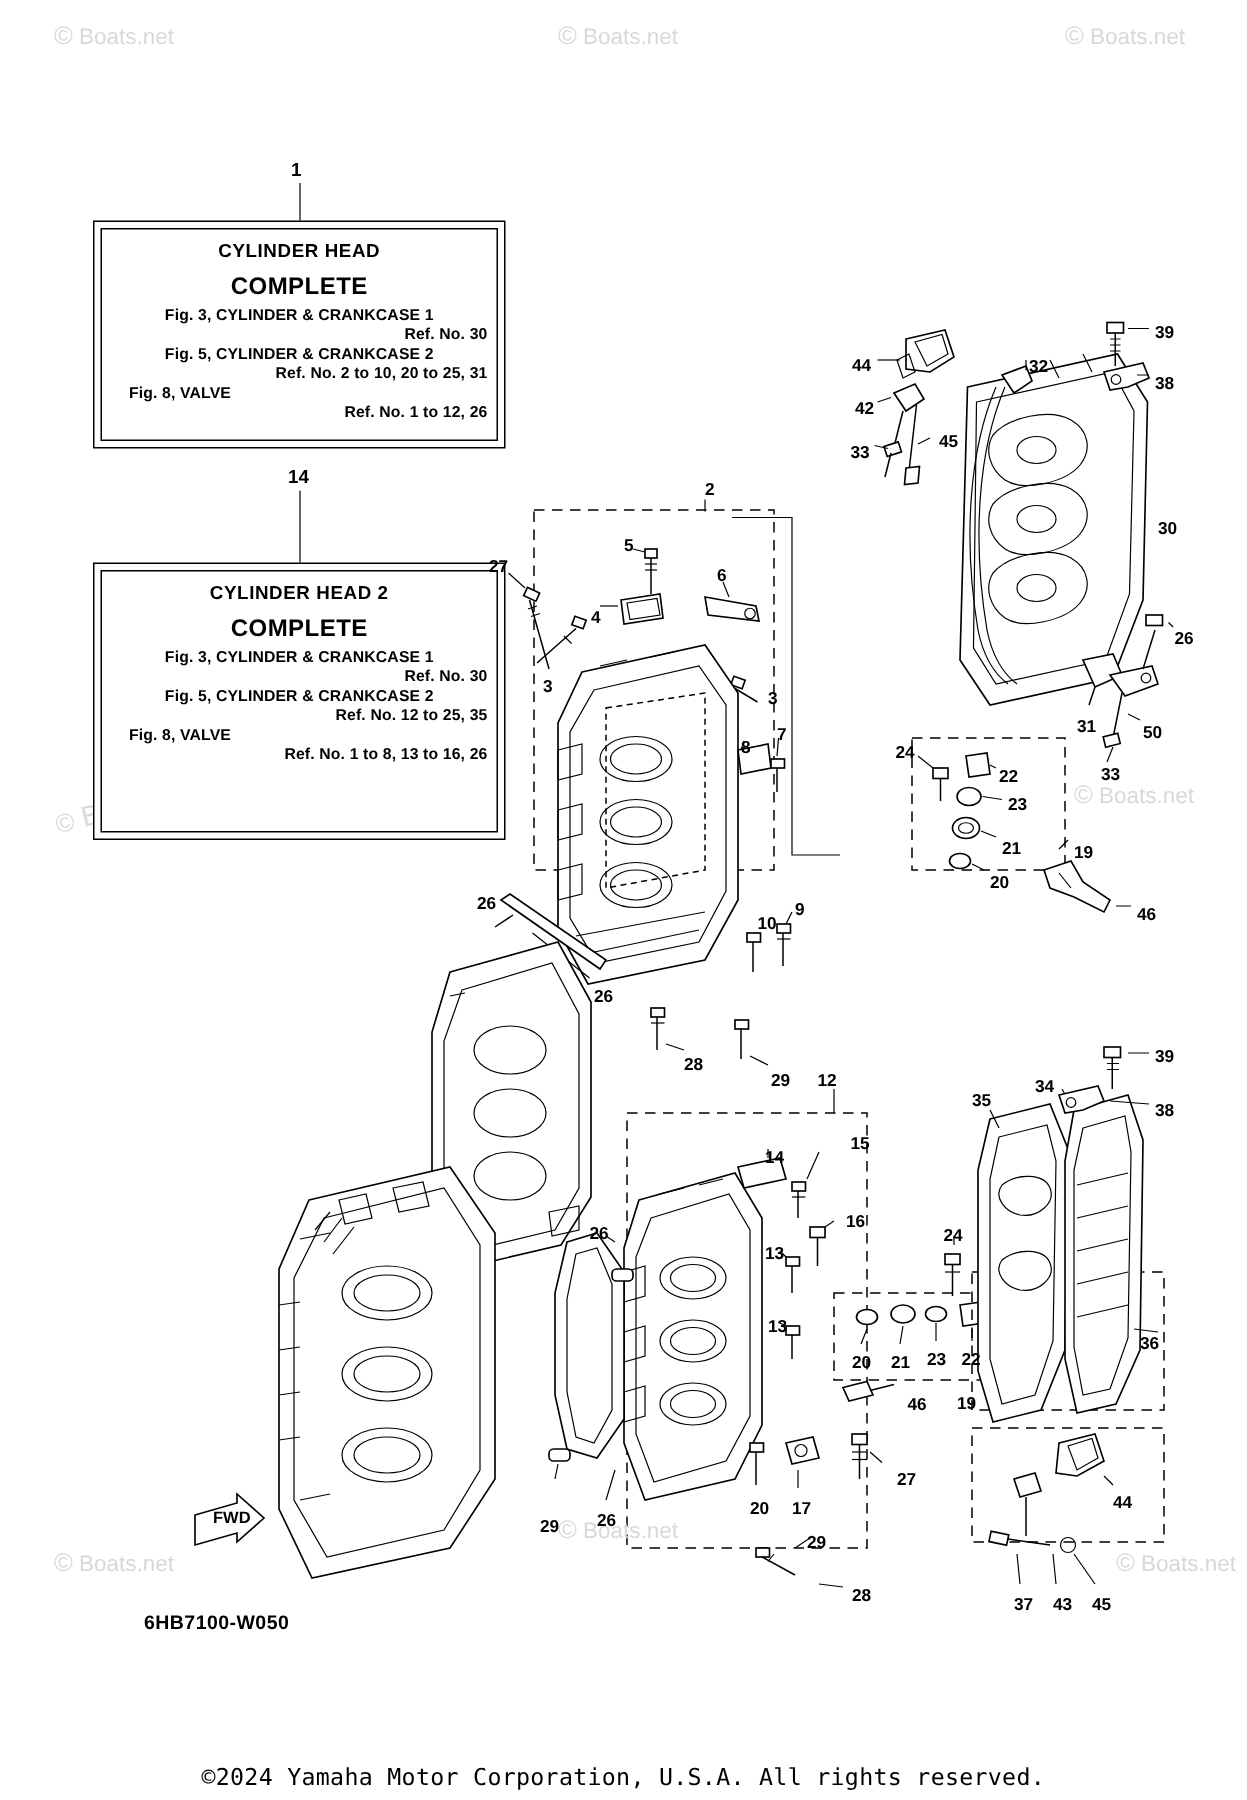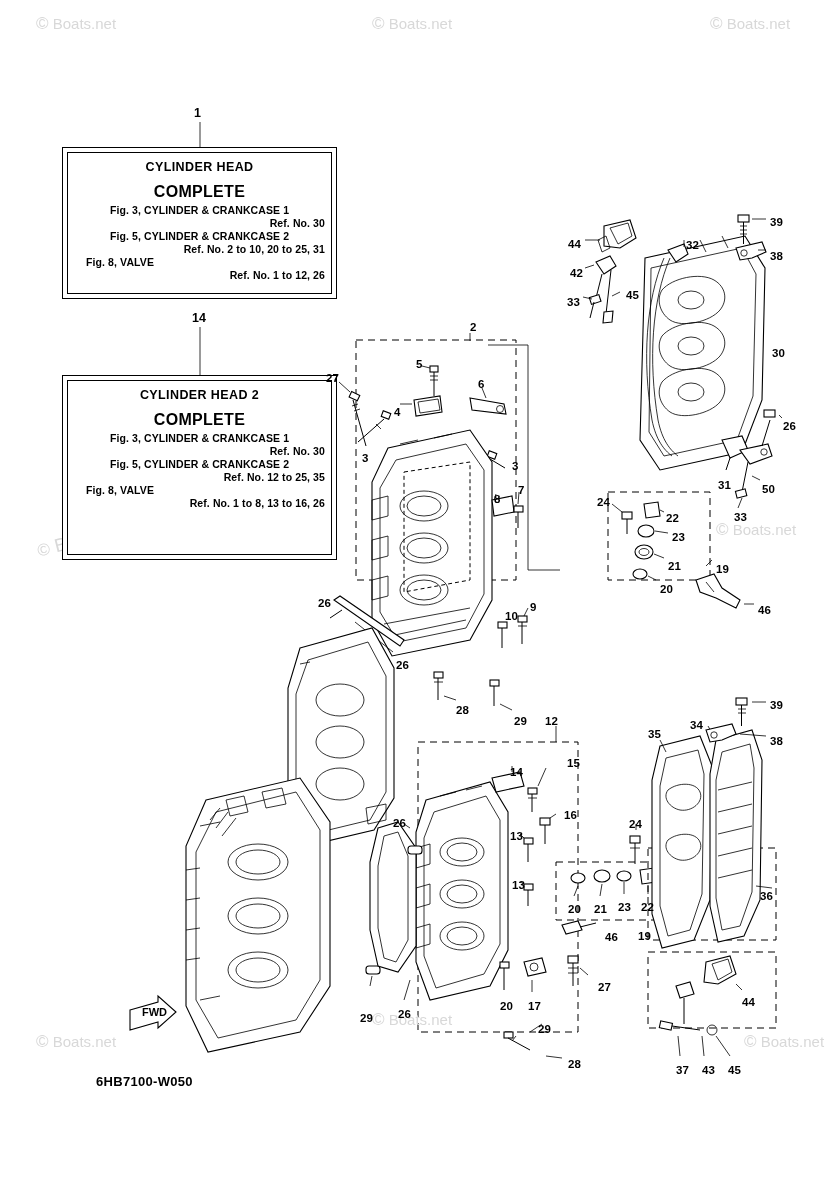--- a/index.html
+++ b/index.html
@@ -624,14 +624,15 @@
       <div class="lbl" style="left: 666px; top: 512px;">22</div>
       <div class="lbl" style="left: 672px; top: 531px;">23</div>
       <div class="lbl" style="left: 668px; top: 560px;">21</div>
       <div class="lbl" style="left: 660px; top: 583px;">20</div>
       <div class="lbl" style="left: 716px; top: 563px;">19</div>
       <div class="lbl" style="left: 758px; top: 604px;">46</div>
     </div>
 
   <div class="fwd-label" style="left:142px; top:1006px;">FWD</div>
   <div class="diagram-code" style="left:96px; top:1050px;margin-top:24px;">6HB7100-W050</div>
+  <div class="copyright" style="top:1176px;">©2024 Yamaha Motor Corporation, U.S.A. All rights reserved.</div>
 
 </div>
 
 </body></html>

